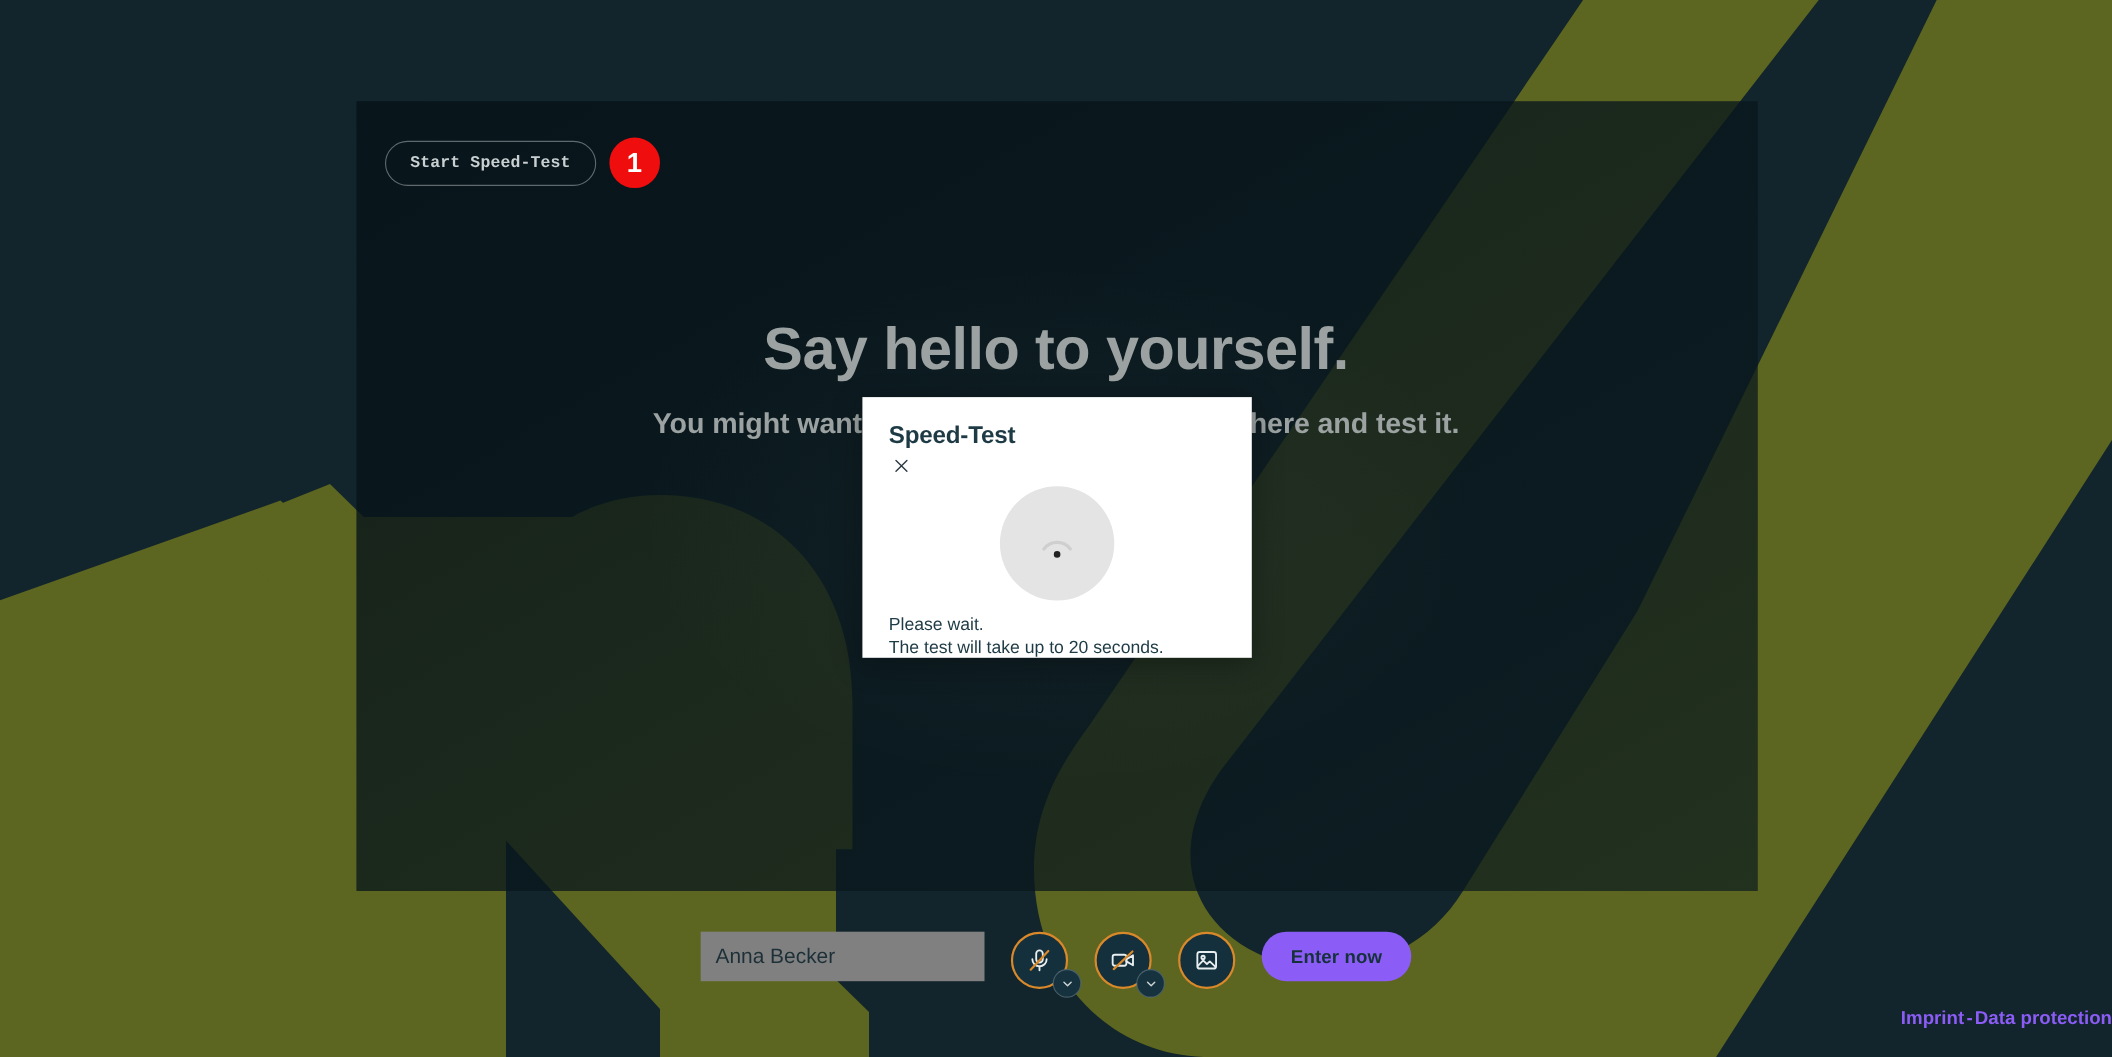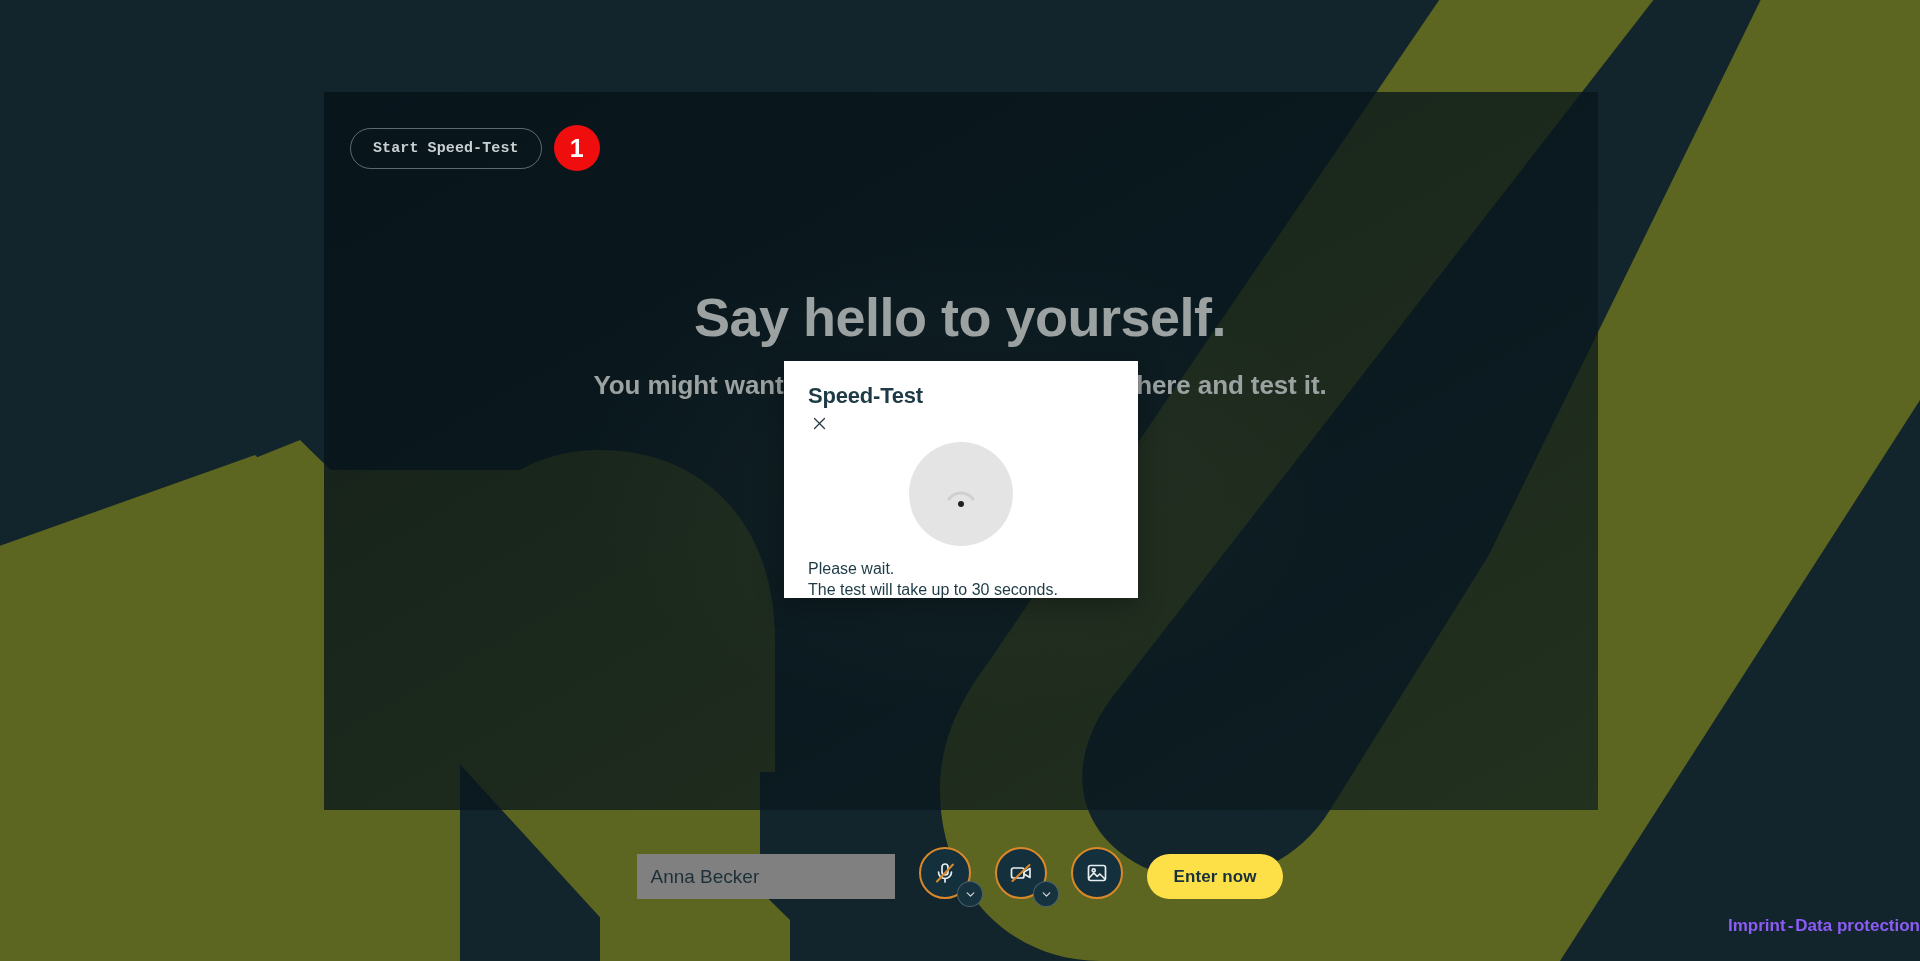--- a/index.html
+++ b/index.html
@@ -62,21 +62,21 @@
   }
   .hero-sub{
     margin-top:22px;
     font-size:26px; font-weight:600; letter-spacing:-0.1px;
     color:#9ba2a1;
   }
 
   
   .controls{
     position:absolute; left:0; right:0; bottom:62px;
-    display:flex; align-items:flex-end; justify-content:center; gap:24px;
+    display:flex; align-items:flex-start; justify-content:center; gap:24px;
   }
   .name-input{
     width:258px; height:45px;
     background:#808080; border:none; outline:none;
     color:#1d3038; font-size:19px; font-weight:400;
     padding:0 13px;
     font-family:"Liberation Sans", sans-serif;
   }
   .name-input::placeholder{ color:#41545c; }
 
@@ -89,21 +89,21 @@
     cursor:pointer; padding:0;
   }
   .chev{
     position:absolute; right:-12px; bottom:-8px;
     width:26px; height:26px; border-radius:50%;
     background:#15323e; border:1px solid rgba(170,180,185,0.35);
     display:flex; align-items:center; justify-content:center;
     cursor:pointer;
   }
   .enter-btn{
-    background:#fde047; color:#16313b;
+    background:#8b5cf6; color:#16313b;
     border:none; border-radius:999px;
     height:45px; padding:0 26px;
     font-size:17px; font-weight:700; letter-spacing:0.1px;
     cursor:pointer;
     font-family:"Liberation Sans", sans-serif;
   }
 
   
   .footer{
     position:absolute; left:0; right:0; bottom:25px;
@@ -260,17 +260,17 @@
       <div class="gauge">
         <svg width="104" height="104" viewBox="0 0 104 104">
           <path d="M40 57 A15 15 0 0 1 64 57" fill="none" stroke="#cfcfcf" stroke-width="3" stroke-linecap="round"></path>
           <circle cx="52" cy="62" r="3" fill="#222"></circle>
         </svg>
       </div>
     </div>
 
     <div class="modal-text">
       <div>Please wait.</div>
-      <div>The test will take up to 30 seconds.</div>
+      <div>The test will take up to 20 seconds.</div>
     </div>
   </div>
 
 </div>
 
 </body></html>

